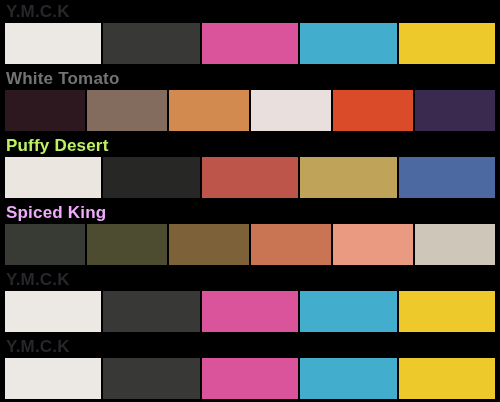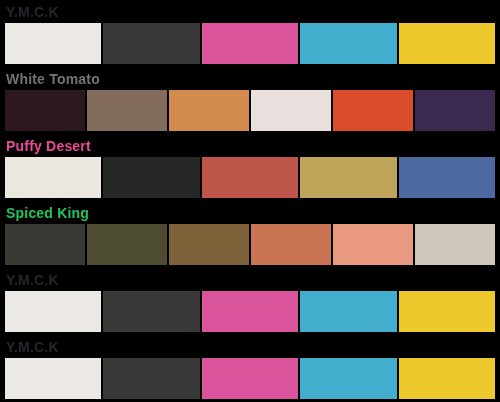--- a/index.html
+++ b/index.html
@@ -23,21 +23,21 @@
     width: 500px;
     height: 67px;
     box-sizing: border-box;
     position: relative;
   }
   .palette-title {
     display: block;
     height: 20px;
     line-height: 20px;
     padding-left: 6px;
-    font-size: 14px;
+    font-size: 17px;
     font-weight: bold;
     letter-spacing: 0.2px;
     color: #26262b;
     font-family: "Liberation Sans", "DejaVu Sans", sans-serif;
     white-space: nowrap;
     overflow: hidden;
   }
   .swatch-strip {
     display: flex;
     width: 490px;
@@ -72,31 +72,31 @@
       <div class="swatch-strip">
         <div class="swatch" style="background-color: rgb(44, 24, 30);"></div>
         <div class="swatch" style="background-color: rgb(131, 108, 94);"></div>
         <div class="swatch" style="background-color: rgb(210, 138, 79);"></div>
         <div class="swatch" style="background-color: rgb(233, 224, 222);"></div>
         <div class="swatch" style="background-color: rgb(218, 75, 42);"></div>
         <div class="swatch" style="background-color: rgb(58, 42, 79);"></div>
       </div>
     </div>
     <div class="palette-row">
-      <div class="palette-title" style="color: #ec4899;">Puffy Desert</div>
+      <div class="palette-title" style="color: #bef264;">Puffy Desert</div>
       <div class="swatch-strip">
         <div class="swatch" style="background-color: rgb(235, 231, 224);"></div>
         <div class="swatch" style="background-color: rgb(39, 39, 37);"></div>
         <div class="swatch" style="background-color: rgb(189, 85, 75);"></div>
         <div class="swatch" style="background-color: rgb(191, 163, 89);"></div>
         <div class="swatch" style="background-color: rgb(77, 105, 161);"></div>
       </div>
     </div>
     <div class="palette-row">
-      <div class="palette-title" style="color: #22c55e;">Spiced King</div>
+      <div class="palette-title" style="color: #f0abfc;">Spiced King</div>
       <div class="swatch-strip">
         <div class="swatch" style="background-color: rgb(55, 59, 51);"></div>
         <div class="swatch" style="background-color: rgb(78, 76, 48);"></div>
         <div class="swatch" style="background-color: rgb(125, 97, 56);"></div>
         <div class="swatch" style="background-color: rgb(201, 117, 84);"></div>
         <div class="swatch" style="background-color: rgb(233, 154, 129);"></div>
         <div class="swatch" style="background-color: rgb(205, 198, 185);"></div>
       </div>
     </div>
     <div class="palette-row">

